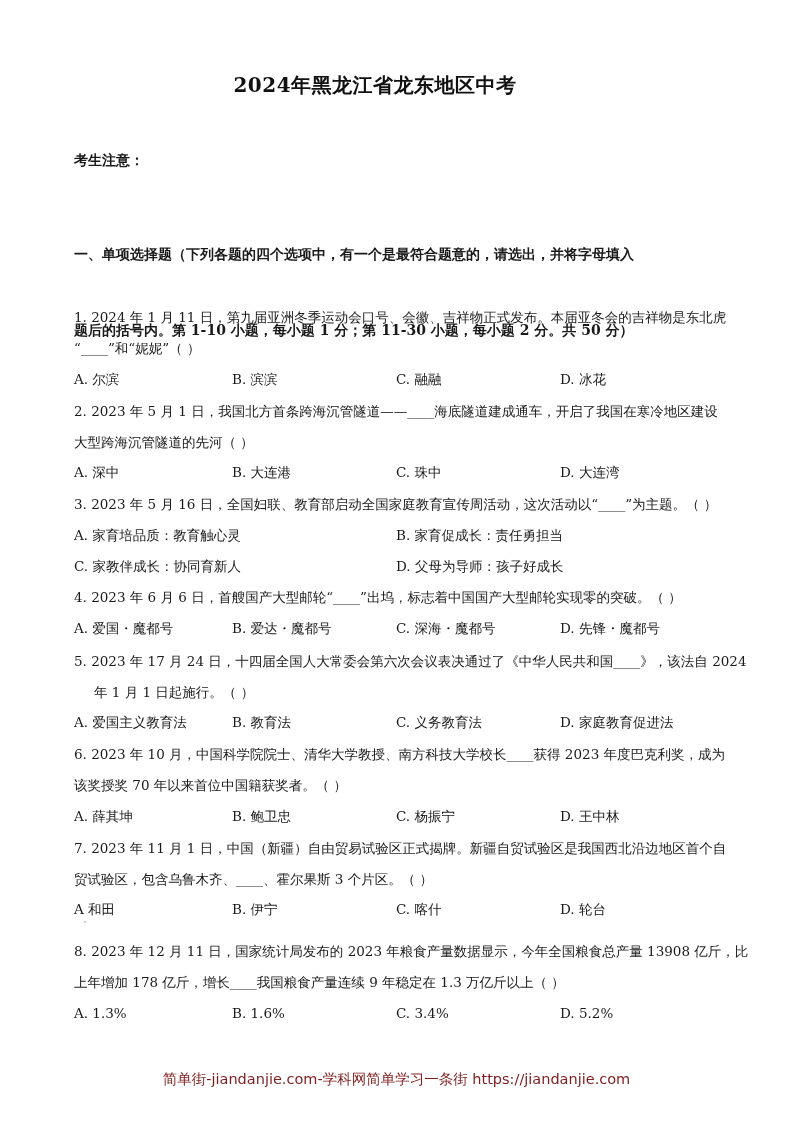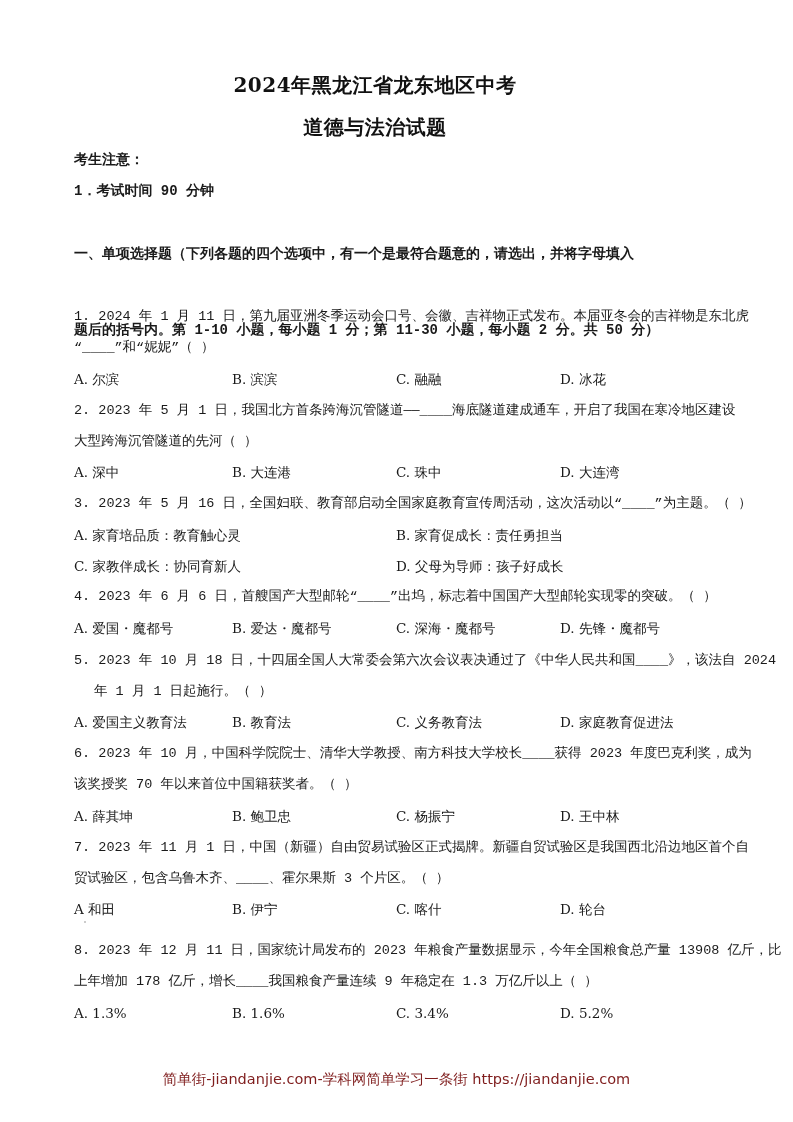--- a/index.html
+++ b/index.html
@@ -32,21 +32,20 @@
     }
     .title.t1 { top: 72px; }
     .title.t2 { top: 114px; }
     .line {
       position: absolute;
       left: 74px;
       width: 650px;
       font-size: 13.5px;
       line-height: 18px;
       white-space: nowrap;
-      font-family: Liberation Mono, monospace;
     }
     .bold { font-weight: bold; font-size: 14px; }
     .opts {
       position: absolute;
       left: 74px;
       width: 660px;
       height: 18px;
       font-size: 13.5px;
       line-height: 18px;
     }
@@ -77,24 +76,22 @@
       background: #bbb;
       border-radius: 1px;
     }
   </style>
 </head>
 <body>
 
 <div class="page">
 
   <div class="title t1">2024年黑龙江省龙东地区中考</div>
-  <div class="title t2">道德与法治试题</div>
 
   <div class="line bold" style="top:151px;">考生注意：</div>
-  <div class="line bold" style="top:182px;">1．考试时间 90 分钟</div>
 
   <div class="line bold" style="top:245px;">一、单项选择题（下列各题的四个选项中，有一个是最符合题意的，请选出，并将字母填入</div>
   <div class="line bold" style="top:276px;margin-top:45px;">题后的括号内。第 1-10 小题，每小题 1 分；第 11-30 小题，每小题 2 分。共 50 分）</div>
 
   <div>
     <div class="line" style="top:308px;">1. 2024 年 1 月 11 日，第九届亚洲冬季运动会口号、会徽、吉祥物正式发布。本届亚冬会的吉祥物是东北虎</div>
     <div class="line" style="top:339px;">“____”和“妮妮”（    ）</div>
     <div class="opts" style="top:370px;">
       <span class="opt c0">A. 尔滨</span>
       <span class="opt c1">B. 滨滨</span>
@@ -130,21 +127,21 @@
     <div class="line" style="top:588px;">4. 2023 年 6 月 6 日，首艘国产大型邮轮“____”出坞，标志着中国国产大型邮轮实现零的突破。（    ）</div>
     <div class="opts" style="top:619px;">
       <span class="opt c0">A. 爱国・魔都号</span>
       <span class="opt c1">B. 爱达・魔都号</span>
       <span class="opt c2">C. 深海・魔都号</span>
       <span class="opt c3">D. 先锋・魔都号</span>
     </div>
   </div>
 
   <div>
-    <div class="line" style="top:652px;">5. 2023 年 10 月 18 日，十四届全国人大常委会第六次会议表决通过了《中华人民共和国____》，该法自 2024</div>
+    <div class="line" style="top:652px;">5. 2023 年 17 月 24 日，十四届全国人大常委会第六次会议表决通过了《中华人民共和国____》，该法自 2024</div>
     <div class="line" style="top:683px;margin-left:20px;">年 1 月 1 日起施行。（    ）</div>
     <div class="opts" style="top:713px;">
       <span class="opt c0">A. 爱国主义教育法</span>
       <span class="opt c1">B. 教育法</span>
       <span class="opt c2">C. 义务教育法</span>
       <span class="opt c3">D. 家庭教育促进法</span>
     </div>
   </div>
 
   <div>

